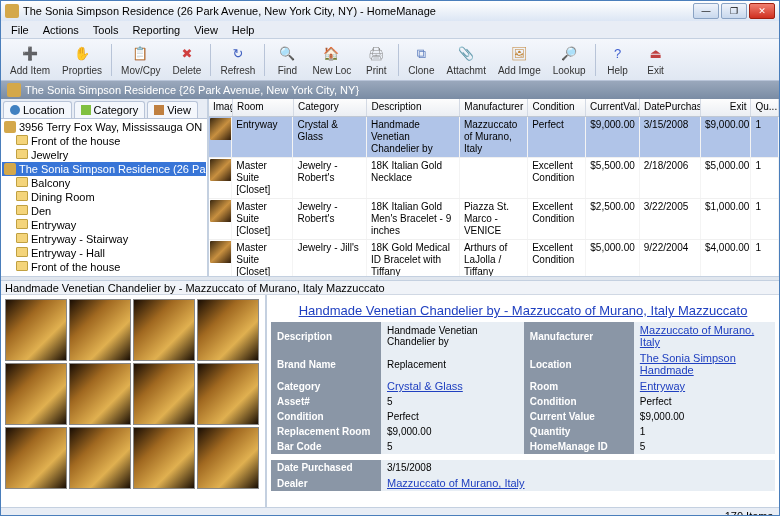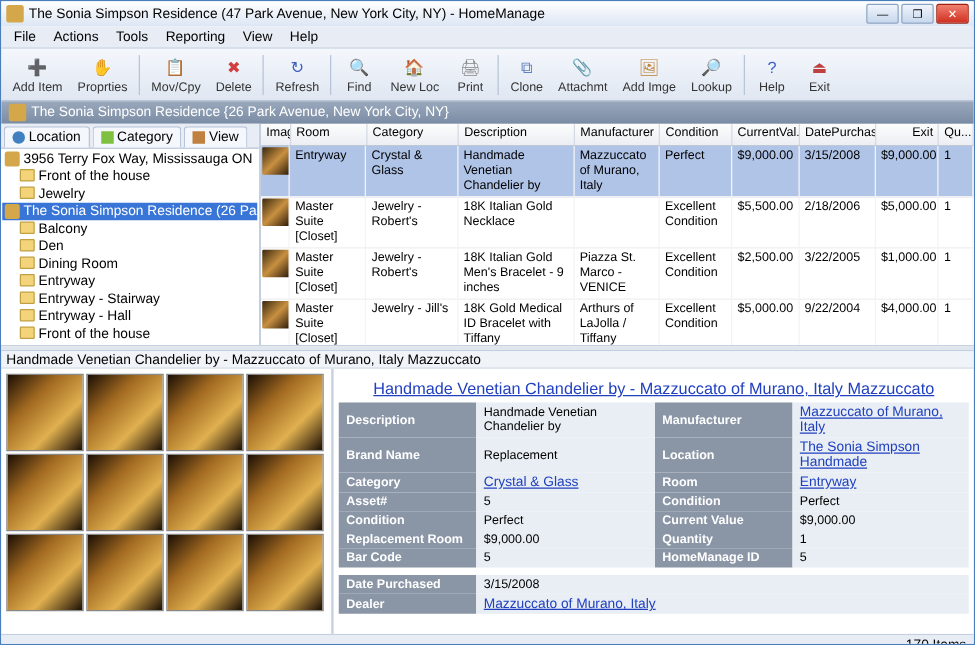--- a/index.html
+++ b/index.html
@@ -56,21 +56,21 @@
 .status{height:16px;background:#e8edf5;border-top:1px solid #c4d0e0;display:flex;justify-content:flex-end;align-items:center;padding:0 6px;font-size:10px}
 ::-webkit-scrollbar{width:14px;height:14px}
 ::-webkit-scrollbar-track{background:#f0f3f8}
 ::-webkit-scrollbar-thumb{background:#c4d0e0;border:1px solid #a8b4c8}
 </style>
 </head>
 <body>
 
 <div class="titlebar">
  <div class="icon"></div>
- <div class="title">The Sonia Simpson Residence (47 Park Avenue, New York City, NY) - HomeManage</div>
+ <div class="title">The Sonia Simpson Residence (26 Park Avenue, New York City, NY) - HomeManage</div>
  <div class="winbtns">
   <div class="winbtn">—</div>
   <div class="winbtn">❐</div>
   <div class="winbtn close">✕</div>
  </div>
 </div>
 
 <div class="menubar">
  <span>File</span>
  <span>Actions</span>
@@ -181,25 +181,25 @@
         <div class="tnode lv0 sel">
           <span class="hi"></span>
           <span>The Sonia Simpson Residence (26 Park Avenue, New Y</span>
         </div>
         <div class="tnode lv1">
           <span class="fi"></span>
           <span>Balcony</span>
         </div>
         <div class="tnode lv1">
           <span class="fi"></span>
+          <span>Dining Room</span>
+        </div>
+        <div class="tnode lv1">
+          <span class="fi"></span>
           <span>Den</span>
-        </div>
-        <div class="tnode lv1">
-          <span class="fi"></span>
-          <span>Dining Room</span>
         </div>
         <div class="tnode lv1">
           <span class="fi"></span>
           <span>Entryway</span>
         </div>
         <div class="tnode lv1">
           <span class="fi"></span>
           <span>Entryway - Stairway</span>
         </div>
         <div class="tnode lv1">

